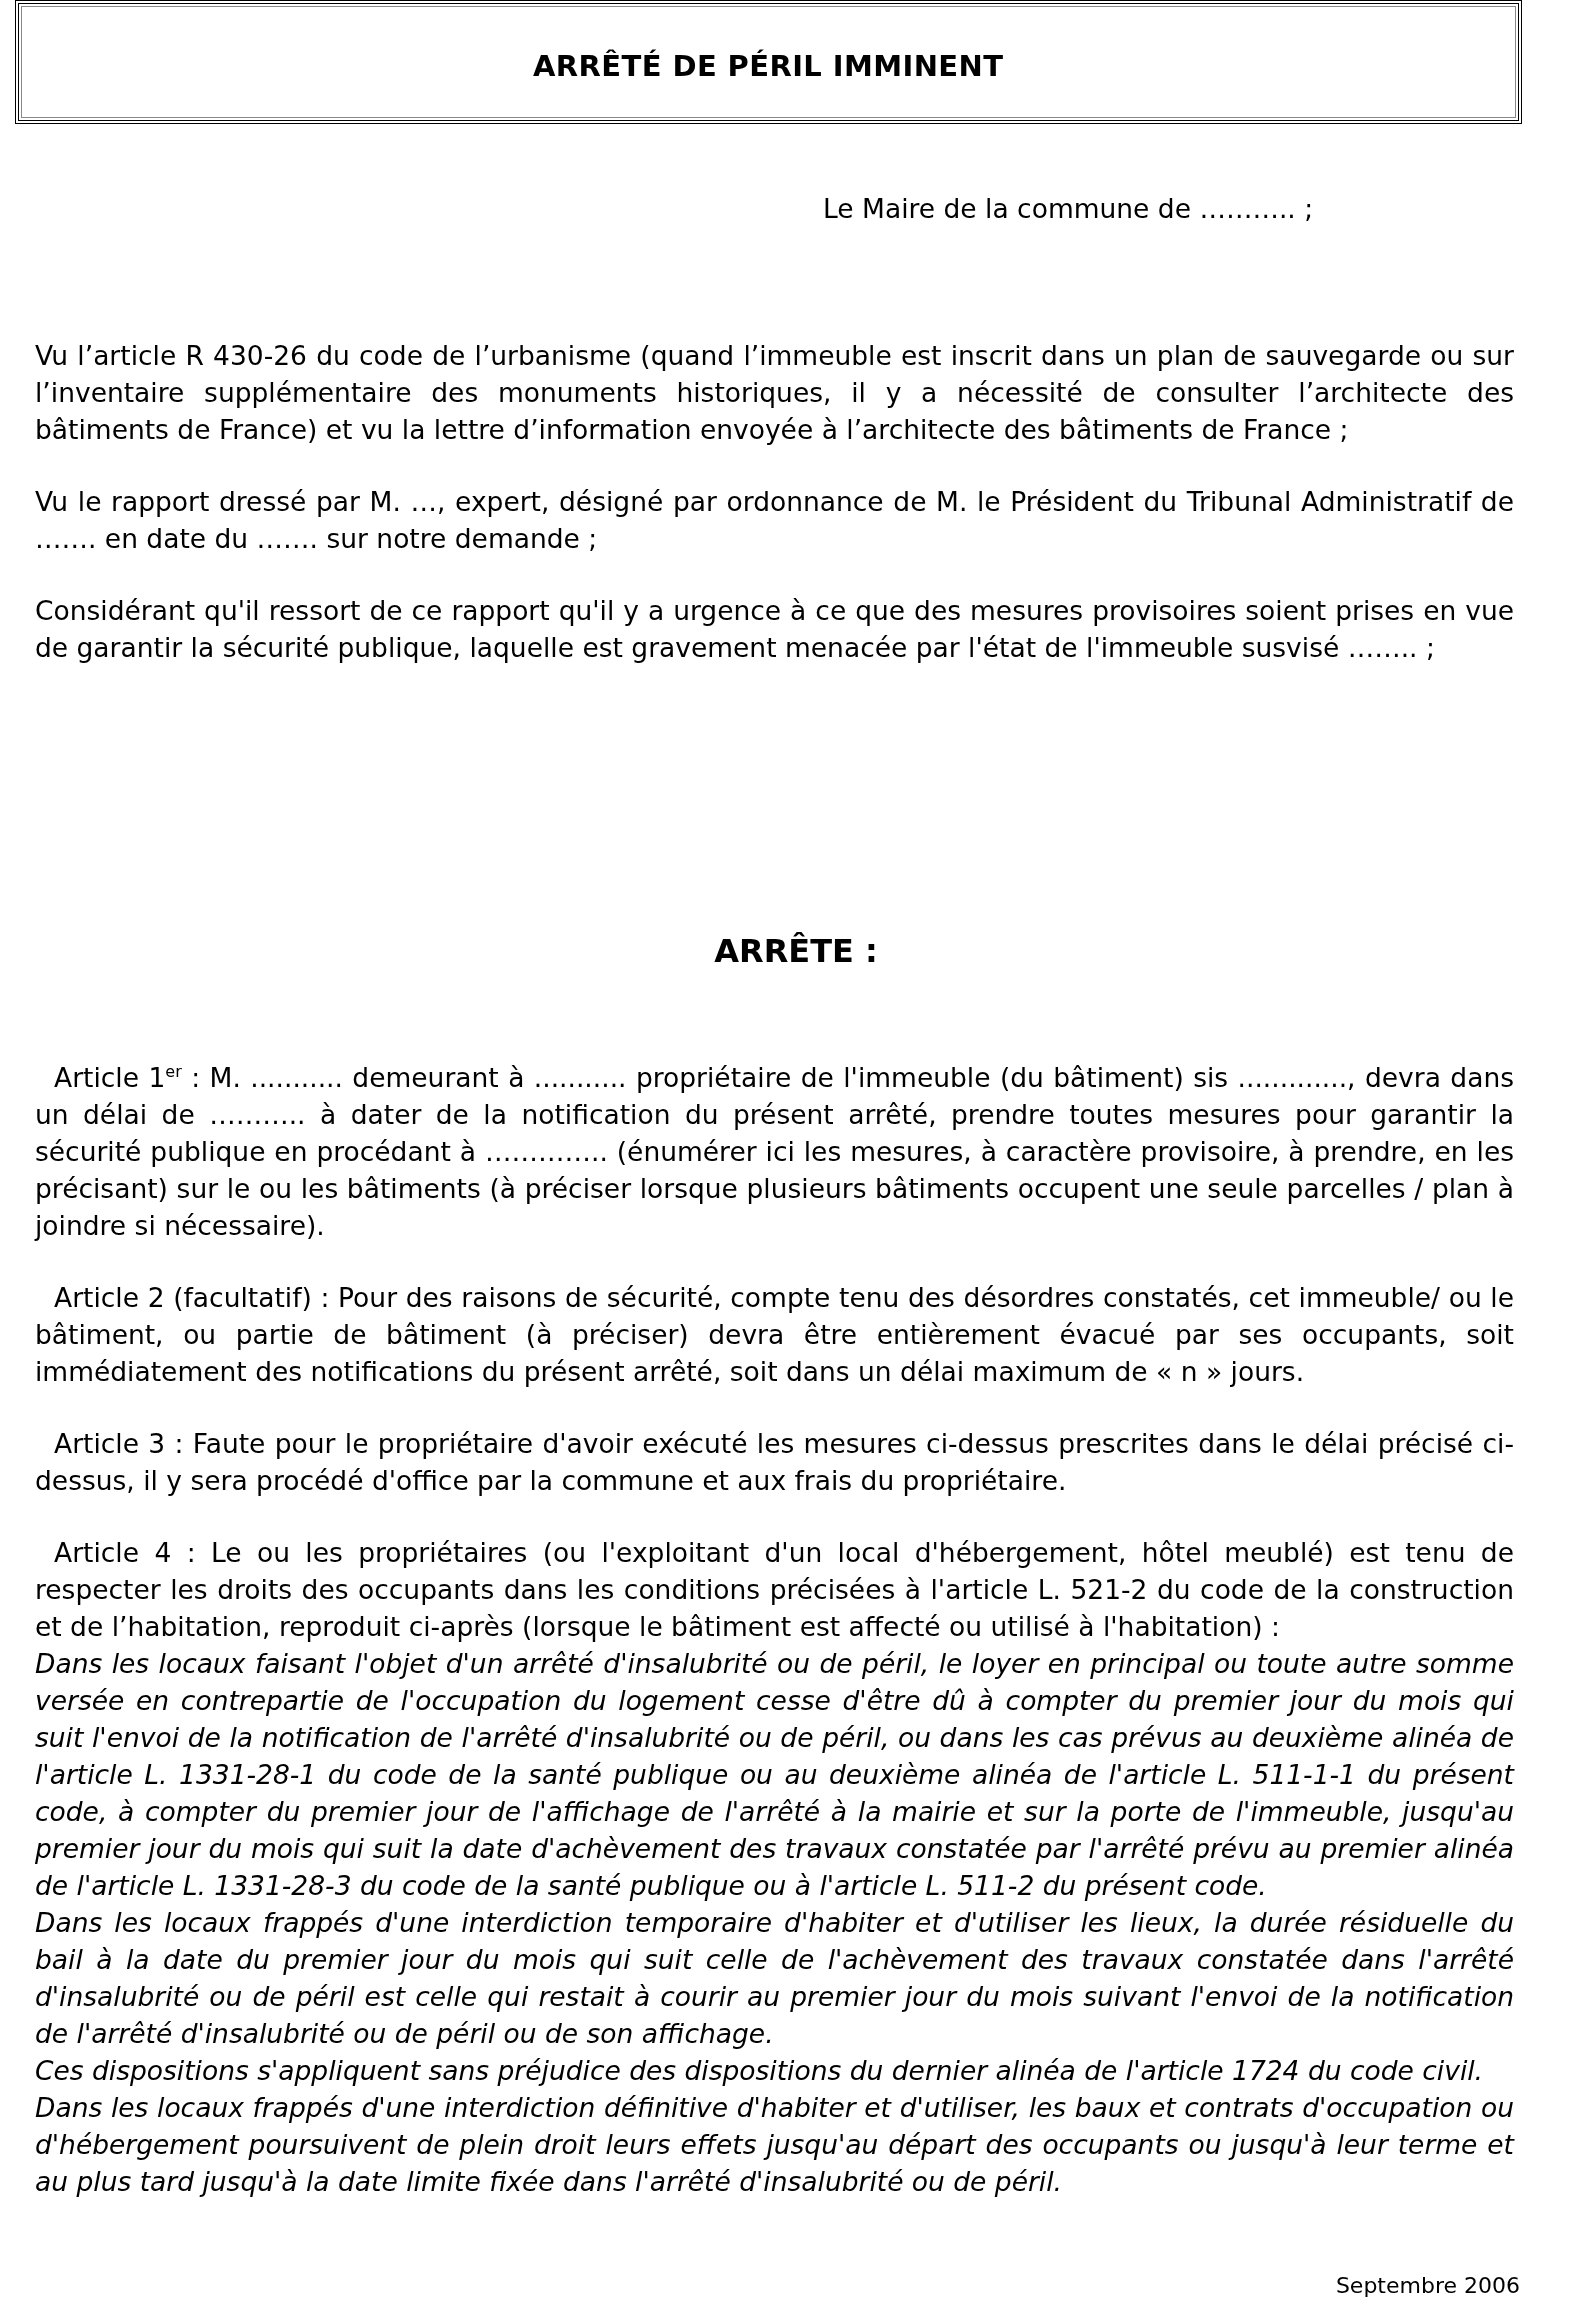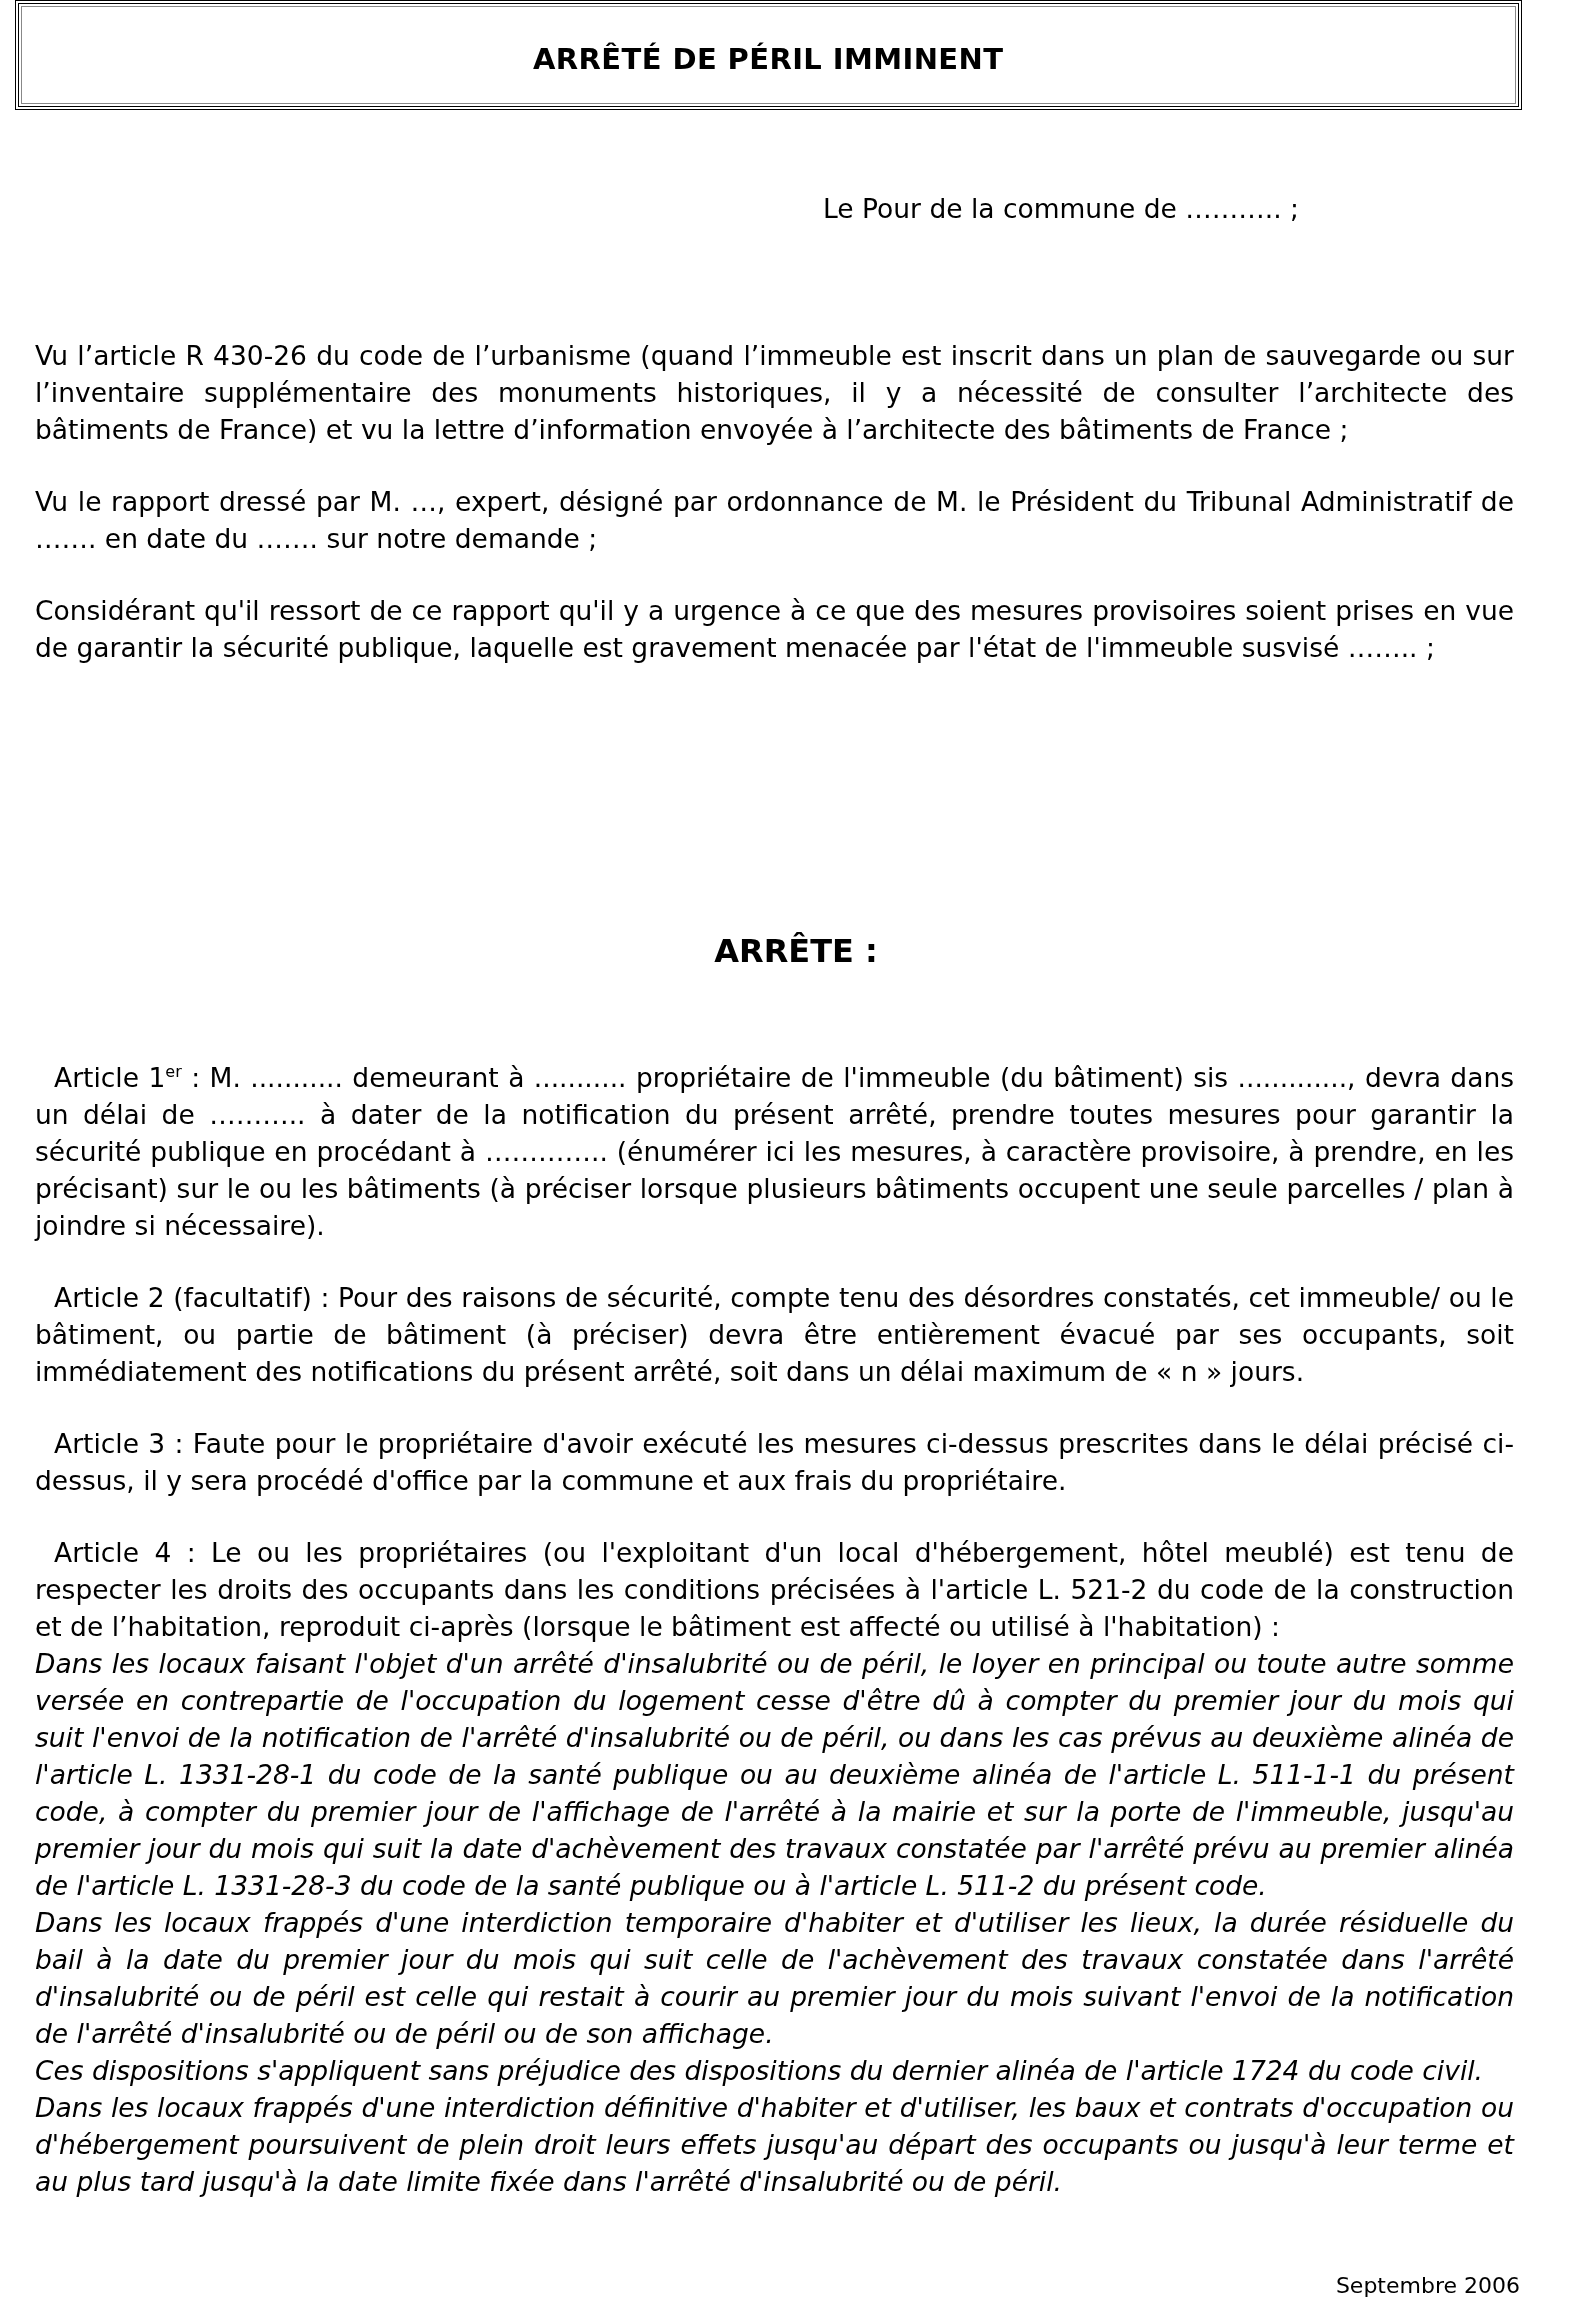--- a/index.html
+++ b/index.html
@@ -7,21 +7,21 @@
     width: 1592px;
     height: 2307px;
     position: relative;
     overflow: hidden;
     font-family: "DejaVu Sans", "Liberation Sans", sans-serif;
     color: #000000;
   }
   .title-box {
     position: absolute;
     left: 14.7px; top: 0px;
-    width: 1507px; height: 110px;
+    width: 1507px; height: 124px;
     border: 4.4px double #000000;
     box-sizing: border-box;
     display: flex; align-items: center; justify-content: center;
   }
   .title-box::after {
     content: ""; position: absolute; left: 2.2px; top: 2.2px; right: 2.2px; bottom: 2.2px;
     border: 0.7px solid #888888; pointer-events: none;
   }
   .title {
     font-weight: bold;
@@ -64,21 +64,21 @@
   }
 </style>
 </head>
 <body>
 
 <div class="title-box">
   <h1 class="title">ARRÊTÉ DE PÉRIL IMMINENT</h1>
 </div>
 
 <div class="header-block">
-  <div>Le Pour de la commune de ……….. ;</div>
+  <div>Le Maire de la commune de ……….. ;</div>
 </div>
 
 <div class="body-text" style="top: 337px;">
   <p class="para last-line-left">Vu l’article R 430-26 du code de l’urbanisme (quand l’immeuble est inscrit dans un plan de sauvegarde ou sur l’inventaire supplémentaire des monuments historiques, il y a nécessité de consulter l’architecte des bâtiments de France) et vu la lettre d’information envoyée à l’architecte des bâtiments de France ;</p>
   <p class="para last-line-left">Vu le rapport dressé par M. …, expert, désigné par ordonnance de M. le Président du Tribunal Administratif de ……. en date du ……. sur notre demande ;</p>
   <p class="para last-line-left">Considérant qu'il ressort de ce rapport qu'il y a urgence à ce que des mesures provisoires soient prises en vue de garantir la sécurité publique, laquelle est gravement menacée par l'état de l'immeuble susvisé …….. ;</p>
 </div>
 
 <div class="arrete">ARRÊTE :</div>
 

